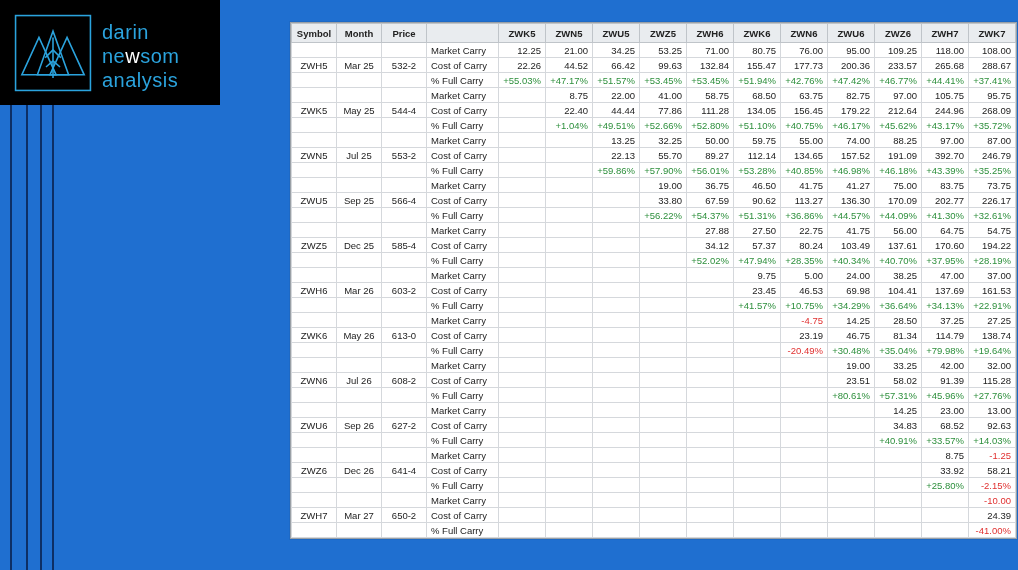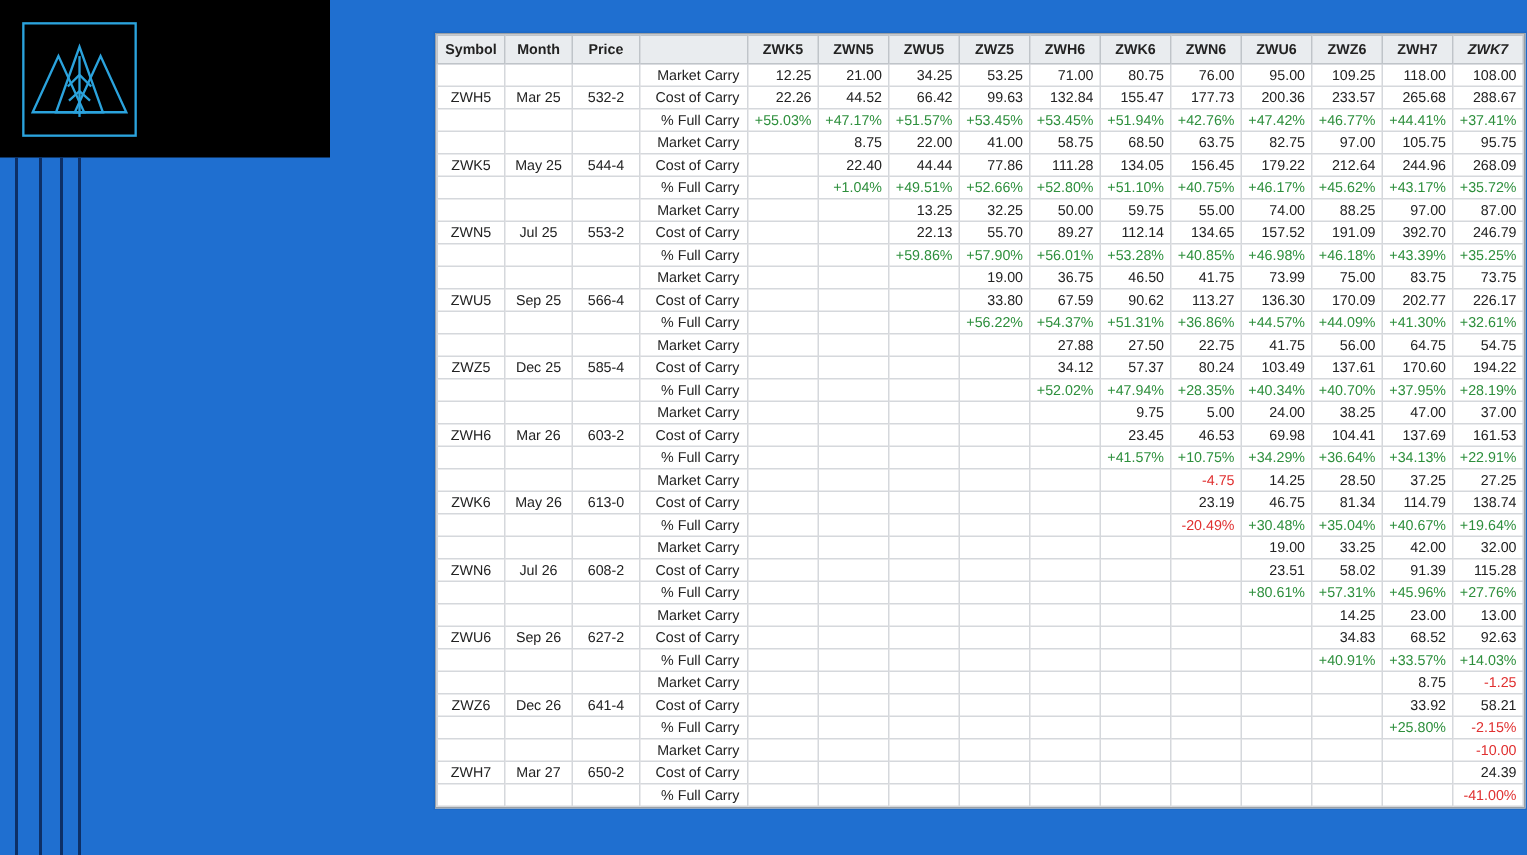--- a/index.html
+++ b/index.html
@@ -51,41 +51,46 @@
   thead th{
     background:#e9ecef;
     font-weight:bold;
     height:19px;
     border:1px solid #bfc4c9;
   }
   td.sym,td.mon,td.prc{
     text-align:center;width:45px;
   }
   td.lbl{
-    text-align:right;width:72px;padding-right:5px;
+    width:72px;padding-right:5px;
   }
   td.num{
     text-align:right;width:47px;
   }
   td.pos{color:#2d8f3c;}
   td.neg{color:#e03030;}
   tr.grp-top td.sym,tr.grp-top td.mon,tr.grp-top td.prc{border-top:1px solid #d5d8dc;}
 </style>
 </head>
 <body>
 
 <div class="logo-panel">
   <svg class="logo-mark" viewBox="0 0 100 100">
     <rect x="2" y="2" width="96" height="96" fill="none" stroke="#2ba3dd" stroke-width="2"></rect>
     <path d="M10 78 L32 30 L54 78 Z" fill="none" stroke="#2ba3dd" stroke-width="2"></path>
     <path d="M30 78 L50 22 L70 78 Z" fill="none" stroke="#2ba3dd" stroke-width="2"></path>
     <path d="M46 78 L68 30 L90 78 Z" fill="none" stroke="#2ba3dd" stroke-width="2"></path>
     <path d="M50 30 L50 82" stroke="#2ba3dd" stroke-width="2"></path>
     <path d="M50 46 L40 56 M50 46 L60 56 M50 60 L41 68 M50 60 L59 68" stroke="#2ba3dd" stroke-width="2"></path>
   </svg>
+  <div class="logo-text">
+    <div>darin</div>
+    <div><span>ne</span><span class="w">w</span><span>som</span></div>
+    <div>analysis</div>
+  </div>
 </div>
 
 <div class="vrules">
   <div class="vrule v1"></div>
   <div class="vrule v2"></div>
   <div class="vrule v3"></div>
   <div class="vrule v4"></div>
 </div>
 
 <div class="table-wrap">
@@ -99,21 +104,21 @@
           <th style="width: 47px;">ZWK5</th>
           <th style="width: 47px;">ZWN5</th>
           <th style="width: 47px;">ZWU5</th>
           <th style="width: 47px;">ZWZ5</th>
           <th style="width: 47px;">ZWH6</th>
           <th style="width: 47px;">ZWK6</th>
           <th style="width: 47px;">ZWN6</th>
           <th style="width: 47px;">ZWU6</th>
           <th style="width: 47px;">ZWZ6</th>
           <th style="width: 47px;">ZWH7</th>
-          <th style="width: 47px; font-style: italic;">ZWK7</th>
+          <th style="width: 47px;">ZWK7</th>
         </tr>
     </thead>
     <tbody id="tbody">
         <tr class="grp-top">
           <td class="sym"></td>
           <td class="mon"></td>
           <td class="prc"></td>
           <td class="lbl">Market Carry</td>
           <td class="num">12.25</td>
           <td class="num">21.00</td>
@@ -268,21 +273,21 @@
           <td class="mon"></td>
           <td class="prc"></td>
           <td class="lbl">Market Carry</td>
           <td class="num"></td>
           <td class="num"></td>
           <td class="num"></td>
           <td class="num">19.00</td>
           <td class="num">36.75</td>
           <td class="num">46.50</td>
           <td class="num">41.75</td>
-          <td class="num">73.99</td>
+          <td class="num">41.27</td>
           <td class="num">75.00</td>
           <td class="num">83.75</td>
           <td class="num">73.75</td>
         </tr>
         <tr>
           <td class="sym">ZWU5</td>
           <td class="mon">Sep 25</td>
           <td class="prc">566-4</td>
           <td class="lbl">Cost of Carry</td>
           <td class="num"></td>
@@ -457,21 +462,21 @@
           <td class="lbl">% Full Carry</td>
           <td class="num"></td>
           <td class="num"></td>
           <td class="num"></td>
           <td class="num"></td>
           <td class="num"></td>
           <td class="num"></td>
           <td class="num neg">-20.49%</td>
           <td class="num pos">+30.48%</td>
           <td class="num pos">+35.04%</td>
-          <td class="num pos">+40.67%</td>
+          <td class="num pos">+79.98%</td>
           <td class="num pos">+19.64%</td>
         </tr>
         <tr class="grp-top">
           <td class="sym"></td>
           <td class="mon"></td>
           <td class="prc"></td>
           <td class="lbl">Market Carry</td>
           <td class="num"></td>
           <td class="num"></td>
           <td class="num"></td>

